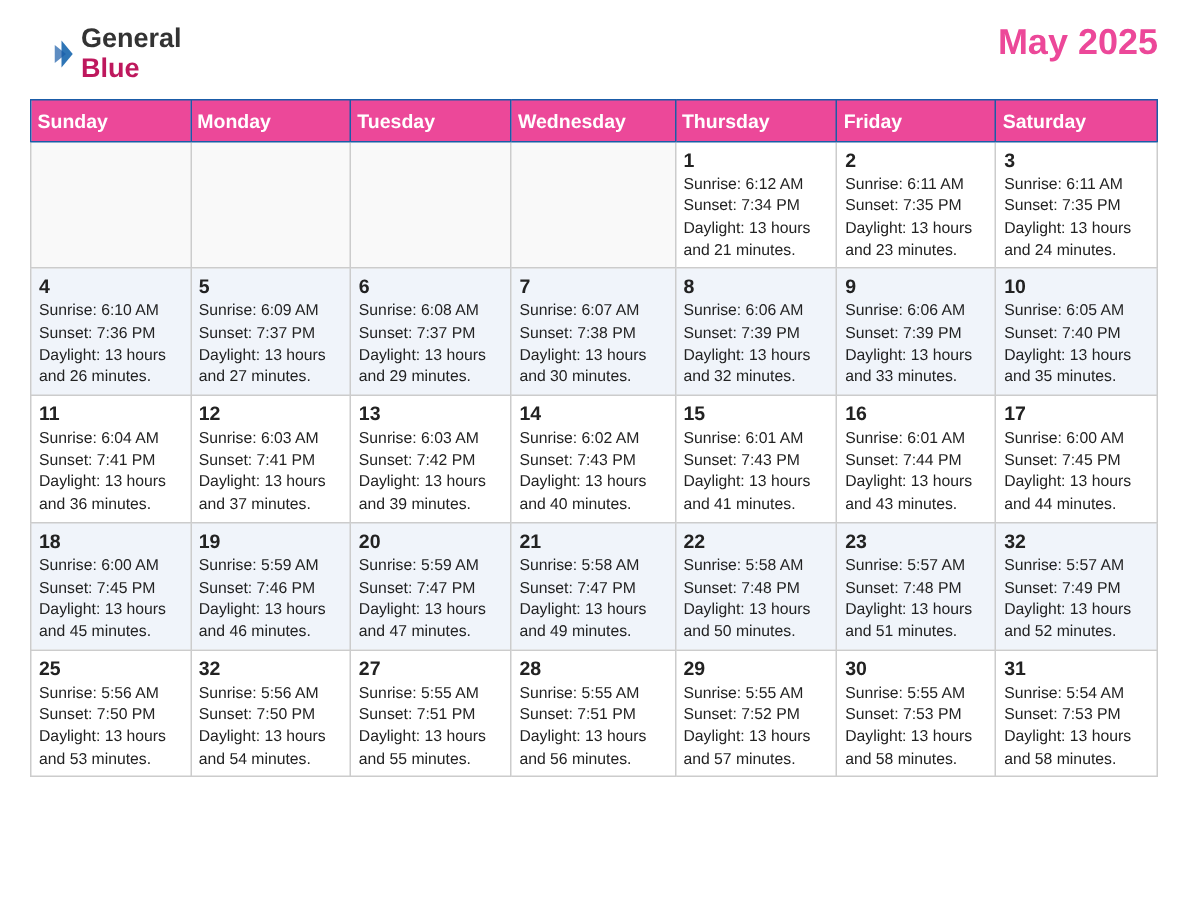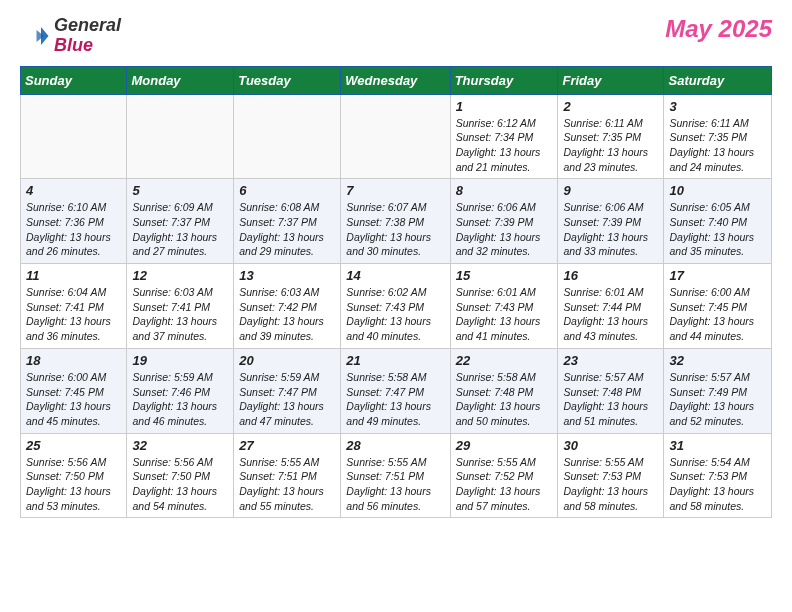--- a/index.html
+++ b/index.html
@@ -5,21 +5,20 @@
     * { box-sizing: border-box; margin: 0; padding: 0; }
     body {
       font-family: Arial, sans-serif;
       background: #fff;
       width: 792px;
       min-height: 612px;
     }
     .page {
       width: 792px;
       padding: 16px 20px;
-      font-style: italic;
     }
     .header {
       display: flex;
       align-items: flex-start;
       justify-content: space-between;
       margin-bottom: 10px;
     }
     .logo {
       display: flex;
       align-items: center;
@@ -48,21 +47,21 @@
     .subtitle {
       font-size: 15px;
       color: #333;
     }
     .calendar {
       width: 100%;
       border-collapse: collapse;
       border: 1px solid #ccc;
     }
     .calendar th {
-      background: #15803d;
+      background: #ec4899;
       color: #fff;
       font-size: 13px;
       font-weight: bold;
       padding: 6px 4px;
       text-align: left;
       border: 1px solid #1a5ca8;
     }
     .calendar td {
       border: 1px solid #ccc;
       vertical-align: top;

